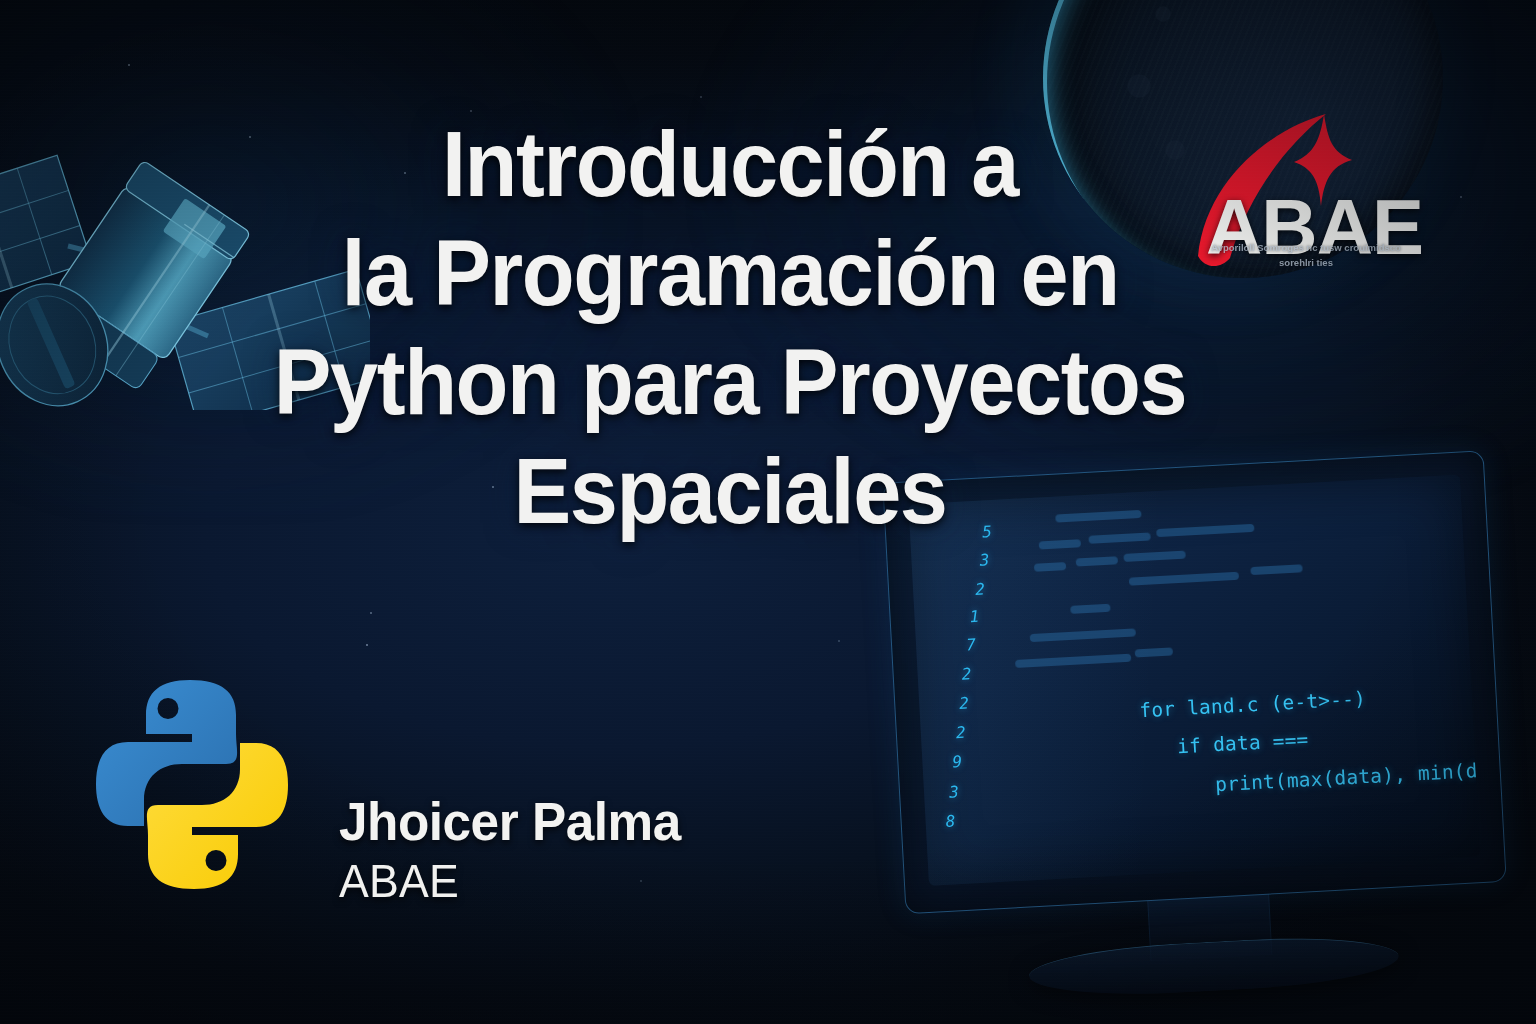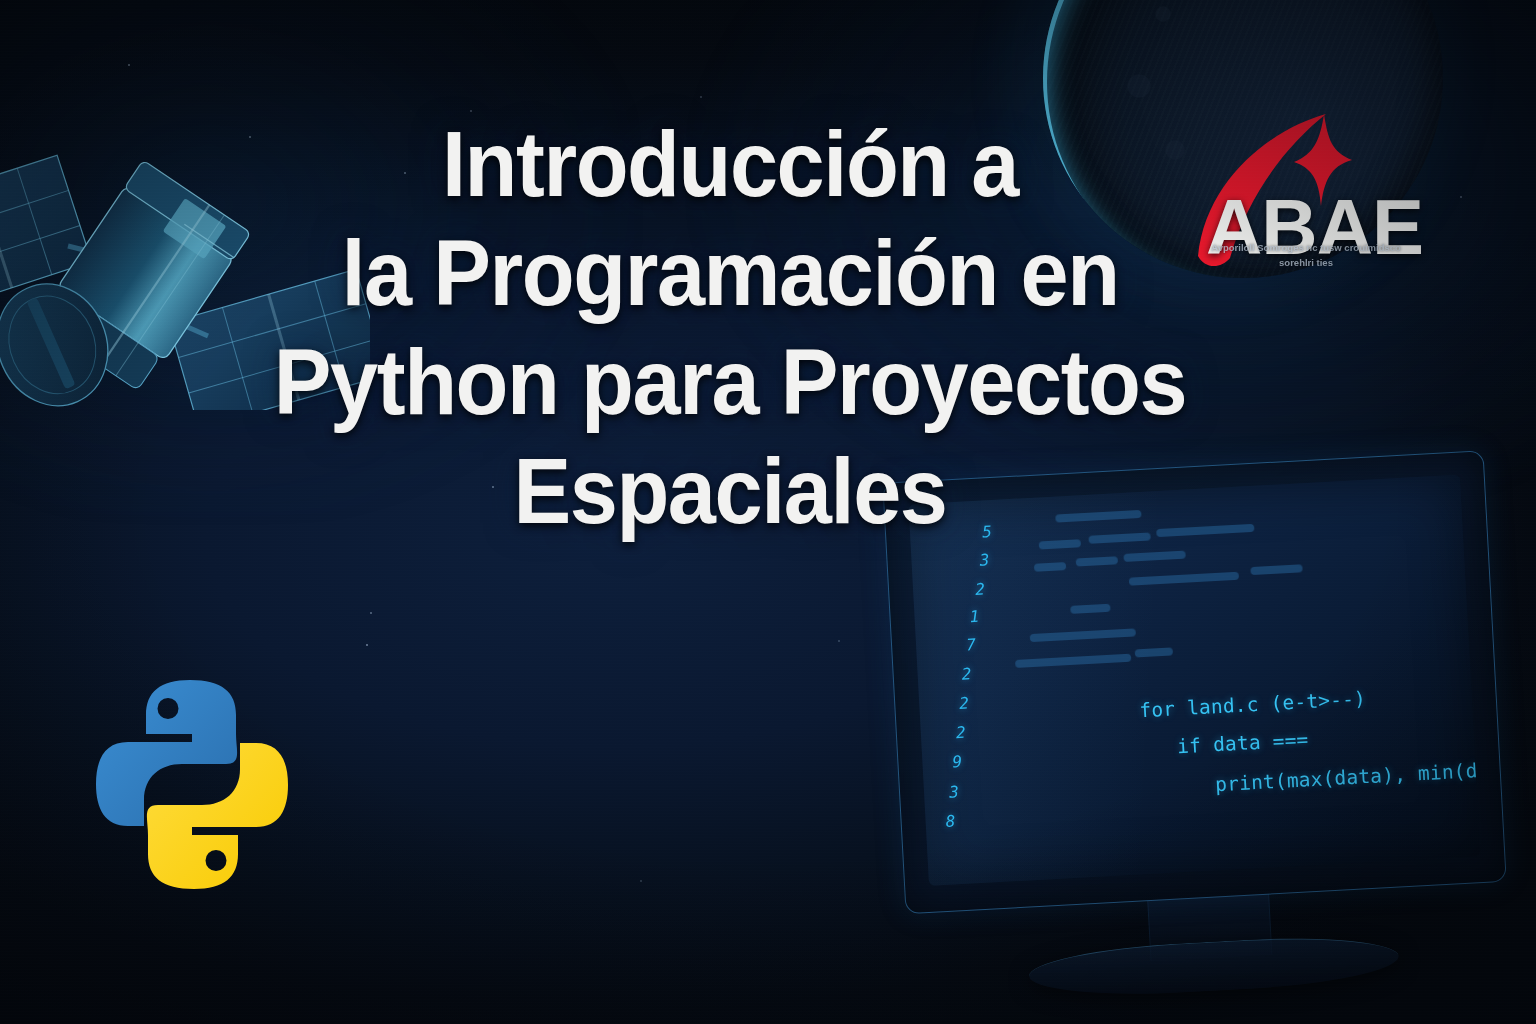--- a/index.html
+++ b/index.html
@@ -417,14 +417,18 @@
         C 154 120, 138 133, 116 133
         L 72 133
         C 56 133, 62 147, 62 163
         L 62 182
         C 62 205, 76 217, 108 217 Z
         M 130 199
         a 10.5 10.5 0 1 1 0 -21 a 10.5 10.5 0 0 1 0 21 Z"></path>
     </svg>
   </div>
 
+  <div class="presenter">
+    <div class="presenter-name">Jhoicer Palma</div>
+    <div class="presenter-org">ABAE</div>
+  </div>
 
 </div>
 
 </body></html>

